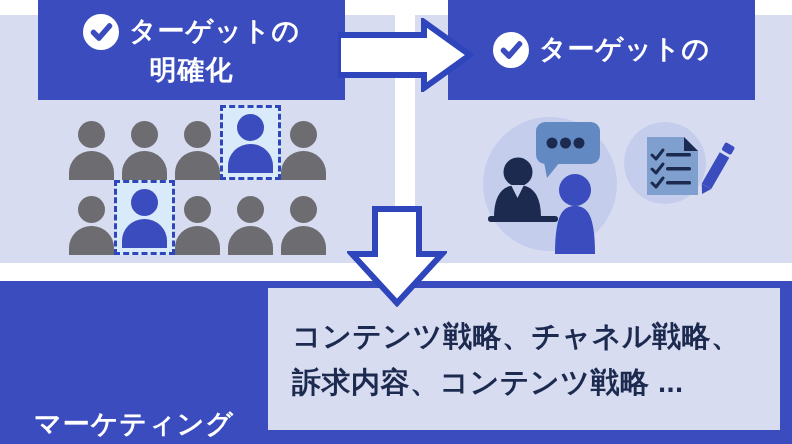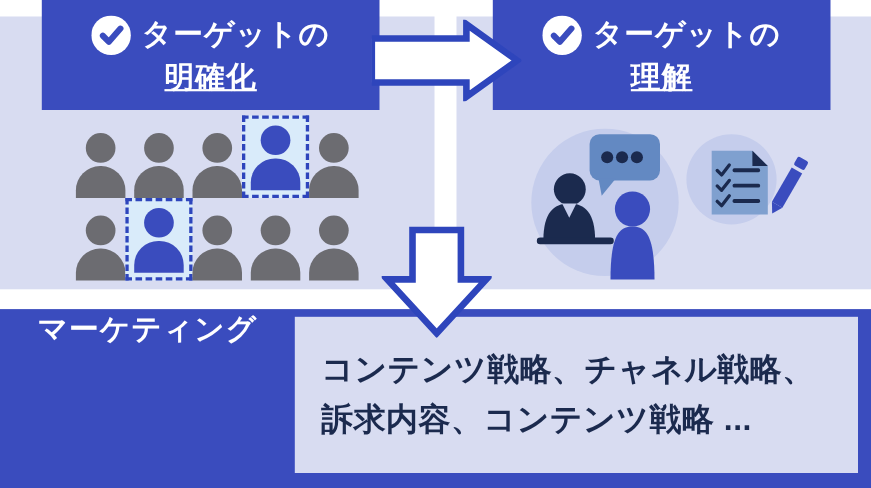--- a/index.html
+++ b/index.html
@@ -14,21 +14,21 @@
 
   
   .step-box{
     position:absolute;top:0;width:307px;height:100px;background:var(--primary-blue);
     color:#fff;display:flex;flex-direction:column;align-items:center;justify-content:center;
     font-weight:bold;font-size:27px;letter-spacing:1px;line-height:1.15;z-index:2;
   }
   .step-box.s1{left:38px;}
   .step-box.s2{left:448px;}
   .step-line1{display:flex;align-items:center;gap:10px;}
-  .step-line2{margin-top:5px;text-decoration:underline;}
+  .step-line2{margin-top:5px;}
   .check-icon svg{display:block;}
 
   
   .audience{position:absolute;left:65px;top:112px;width:266px;z-index:1;}
   .p-row{display:flex;margin-bottom:7px;}
   .p-cell{width:53px;height:68px;display:flex;justify-content:center;align-items:flex-end;}
   .person{display:flex;flex-direction:column;align-items:center;}
   .person .head{width:27px;height:27px;border-radius:50%;}
   .person .body{width:45px;height:29px;border-radius:22px 22px 0 0;margin-top:3px;}
   .person.gray .head,.person.gray .body{background:var(--gray-person);}
@@ -42,21 +42,21 @@
   .illus{position:absolute;left:478px;top:106px;z-index:1;}
 
   .arrow{position:absolute;z-index:5;}
   .arrow.right{left:338px;top:18px;}
   .arrow.down{left:347px;top:206px;}
 
   
   .bottom-section{position:absolute;left:0;top:281px;width:792px;height:163px;background:var(--primary-blue);z-index:0;}
   .bottom-label{
     position:absolute;left:0;top:281px;width:268px;height:163px;z-index:1;
-    display:flex;flex-direction:column;align-items:center;justify-content:flex-start;
+    display:flex;flex-direction:column;align-items:center;justify-content:flex-end;
     color:#fff;font-weight:bold;font-size:27px;line-height:1.4;letter-spacing:1px;
   }
   .detail-box{
     position:absolute;left:268px;top:288px;width:512px;height:142px;
     background:var(--panel-lavender);z-index:1;
   }
   .detail-text{
     padding:25px 0 0 24px;color:var(--navy);
     font-weight:bold;font-size:29px;line-height:1.6;letter-spacing:0.5px;
   }
@@ -85,21 +85,20 @@
   <div class="step-box s2">
     <div class="step-line1">
       <span class="check-icon">
         <svg width="36" height="36" viewBox="0 0 36 36">
           <circle cx="18" cy="18" r="18" fill="#fff"></circle>
           <path d="M10.5,18.5 L16,24 L26.5,12" fill="none" stroke="var(--primary-blue)" stroke-width="5.5" stroke-linecap="round" stroke-linejoin="round"></path>
         </svg>
       </span>
       <span>ターゲットの</span>
     </div>
-    <div class="step-line2">理解</div>
   </div>
 
   <div class="audience">
       <div class="p-row">
         <div class="p-cell">
           <div class="person gray">
             <div class="head"></div>
             <div class="body"></div>
           </div>
         </div>

